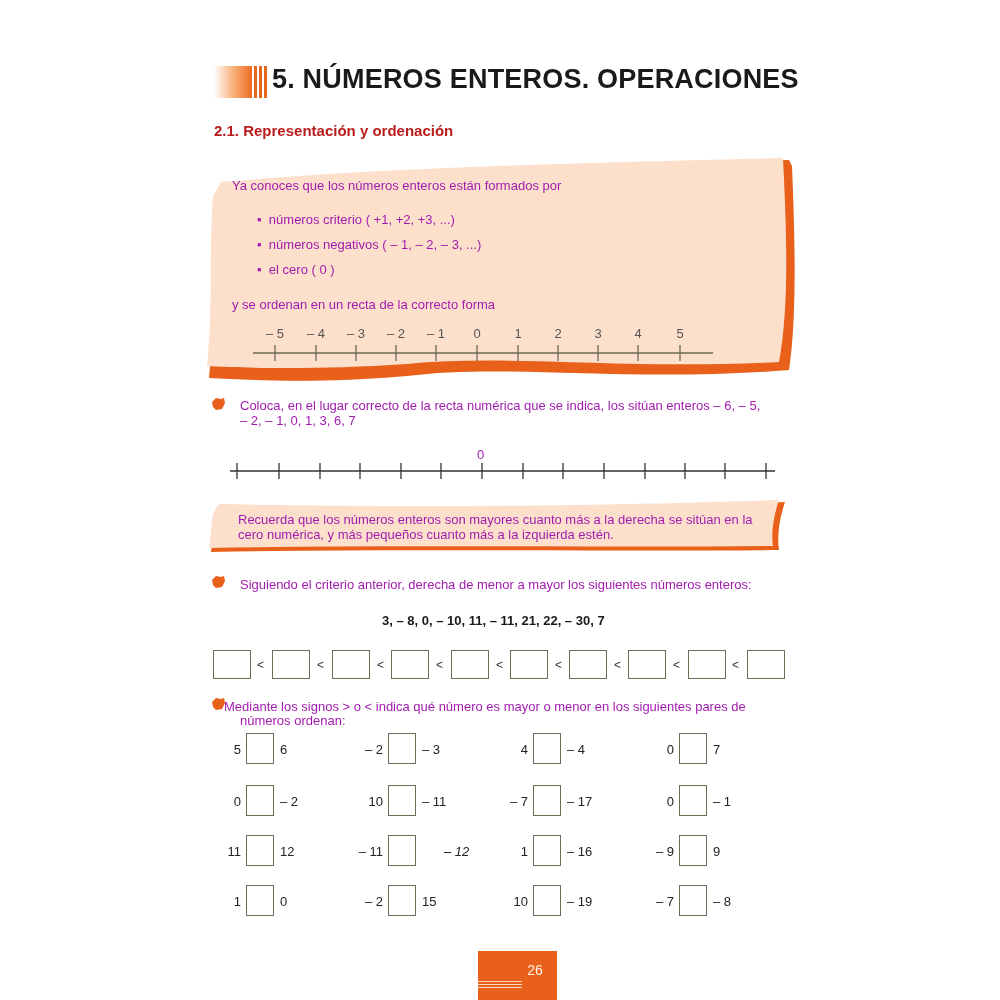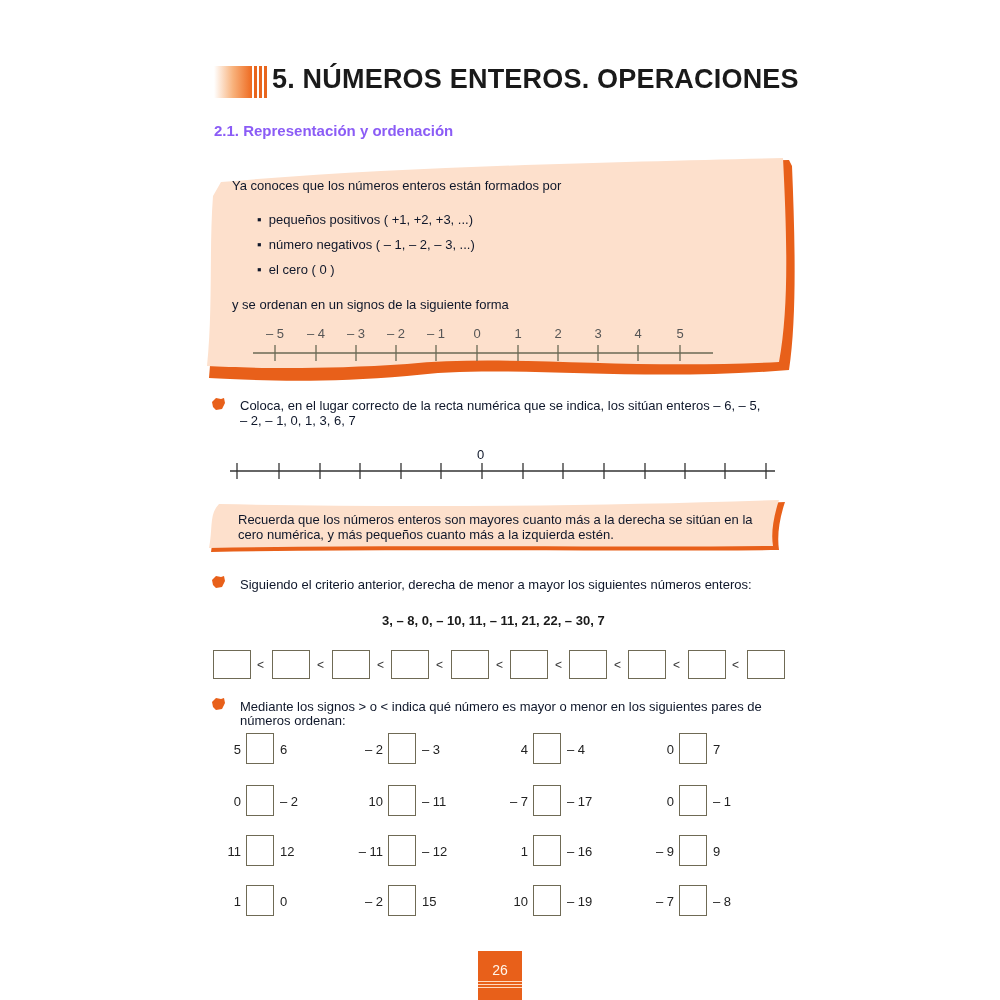--- a/index.html
+++ b/index.html
@@ -5,32 +5,32 @@
   html, body { margin:0; padding:0; background:#ffffff; }
   body { width:1000px; height:1000px; position:relative; overflow:hidden;
          font-family:"Liberation Sans", sans-serif; color:#1e1e1e; }
   .abs { position:absolute; }
   
   .hdr-bar { left:214px; top:66px; width:52px; height:32px; }
   .hdr-grad { position:absolute; left:0; top:0; width:38px; height:32px;
               background:linear-gradient(to right, #ffffff, #f8b27c 50%, #ee6a20); }
   .hdr-stripe { position:absolute; top:0; width:3px; height:32px; background:#e8651d; }
   .title { left:272px; top:64px; font-size:27px; font-weight:bold; color:#1a1a1a; letter-spacing:0.2px; }
-  .subtitle { left:214px; top:122px; font-size:15px; font-weight:bold; color:#8b5cf6; }
+  .subtitle { left:214px; top:122px; font-size:15px; font-weight:bold; color:#b91c1c; }
   
   .infobox { left:207px; top:158px; width:582px; height:222px; }
   .infobox svg { position:absolute; left:0; top:0; }
-  .txt { font-size:13px; color:#0f172a; }
+  .txt { font-size:13px; color:#a21caf; }
   .tick-label { position:absolute; font-size:13px; color:#555; transform:translateX(-50%); }
   
   .bullet-icon { width:16px; height:14px; }
   .box { position:absolute; border:1.5px solid #6f6a55; background:#fff; box-sizing:border-box; }
   .lt { position:absolute; font-size:12px; color:#333; }
   .pair-num { position:absolute; font-size:13px; color:#222; }
-  .page-num { left:478px; top:951px; width:44px; height:49px; background:#e8601a; }
+  .page-num { left:478px; top:951px; width:44px; height:49px; background:#e8601a;padding-left:35px; }
   .page-num span { display:block; text-align:center; color:#fff5ea; font-size:14px; padding-top:11px; }
   .page-num .pl { position:absolute; left:0; width:44px; height:1px; background:#ffd9bf; }
 </style>
 </head>
 <body>
 
 <div class="abs hdr-bar">
   <div class="hdr-grad"></div>
   <div class="hdr-stripe" style="left:40px"></div>
   <div class="hdr-stripe" style="left:45px"></div>
@@ -39,24 +39,24 @@
 <div class="abs title">5. NÚMEROS ENTEROS. OPERACIONES</div>
 <div class="abs subtitle">2.1. Representación y ordenación</div>
 
 <div class="abs infobox">
   <svg width="590" height="230" viewBox="0 0 590 230">
     <path d="M18 28 C 200 10, 420 6, 582 2 L 585 8 C 588 80, 590 160, 582 212 C 420 225, 300 205, 200 218 C 110 226, 40 222, 2 220 C 8 160, 4 90, 10 36 Z" fill="#e8601a"></path>
     <path d="M14 24 C 200 8, 420 4, 576 0 C 580 80, 582 150, 572 204 C 420 212, 300 196, 200 206 C 110 212, 40 210, 0 208 C 6 150, 2 90, 6 38 Z" fill="#fde0cc"></path>
   </svg>
 </div>
 <div class="abs txt" style="left:232px;top:178px">Ya conoces que los números enteros están formados por</div>
-<div class="abs txt" style="left:257px;top:212px">▪&nbsp;&nbsp;<span>pequeños positivos ( +1, +2, +3, ...)</span></div>
-<div class="abs txt" style="left:257px;top:237px">▪&nbsp;&nbsp;<span>número negativos ( – 1, – 2, – 3, ...)</span></div>
+<div class="abs txt" style="left:257px;top:212px">▪&nbsp;&nbsp;<span>números criterio ( +1, +2, +3, ...)</span></div>
+<div class="abs txt" style="left:257px;top:237px">▪&nbsp;&nbsp;<span>números negativos ( – 1, – 2, – 3, ...)</span></div>
 <div class="abs txt" style="left:257px;top:262px">▪&nbsp;&nbsp;<span>el cero ( 0 )</span></div>
-<div class="abs txt" style="left:232px;top:297px">y se ordenan en un signos de la siguiente forma</div>
+<div class="abs txt" style="left:232px;top:297px">y se ordenan en un recta de la correcto forma</div>
 
 <div class="abs" style="left:0;top:0;width:1000px;height:1000px;pointer-events:none">
   <div class="tick-label" style="left:275px;top:326px">– 5</div>
   <div class="tick-label" style="left:316px;top:326px">– 4</div>
   <div class="tick-label" style="left:356px;top:326px">– 3</div>
   <div class="tick-label" style="left:396px;top:326px">– 2</div>
   <div class="tick-label" style="left:436px;top:326px">– 1</div>
   <div class="tick-label" style="left:477px;top:326px">0</div>
   <div class="tick-label" style="left:518px;top:326px">1</div>
   <div class="tick-label" style="left:558px;top:326px">2</div>
@@ -136,21 +136,21 @@
 <div class="lt" style="left:614px;top:658px">&lt;</div>
 <div class="box" style="left:628px;top:650px;width:38px;height:29px"></div>
 <div class="lt" style="left:673px;top:658px">&lt;</div>
 <div class="box" style="left:688px;top:650px;width:38px;height:29px"></div>
 <div class="lt" style="left:732px;top:658px">&lt;</div>
 <div class="box" style="left:747px;top:650px;width:38px;height:29px"></div>
 
 <svg class="abs bullet-icon" style="left:210px;top:697px" viewBox="0 0 16 14">
   <path d="M2 5 L6 1 L11 2 L14 1 L15 6 L12 12 L6 13 L3 10 Z" fill="#e8601a"></path>
 </svg>
-<div class="abs txt" style="left:240px;top:699px">Mediante los signos &gt; o &lt; indica qué número es mayor o menor en los siguientes pares de</div>
+<div class="abs txt" style="left:224px;top:699px">Mediante los signos &gt; o &lt; indica qué número es mayor o menor en los siguientes pares de</div>
 <div class="abs txt" style="left:240px;top:713px">números ordenan:</div>
 
 <div id="pairs">
     <div class="pair-num" style="top: 742px; right: 759px;">5</div>
     <div class="box" style="left: 246px; top: 733px; width: 28px; height: 31px;"></div>
     <div class="pair-num" style="top: 742px; left: 280px;">6</div>
     <div class="pair-num" style="top: 742px; right: 617px;">– 2</div>
     <div class="box" style="left: 388px; top: 733px; width: 28px; height: 31px;"></div>
     <div class="pair-num" style="top: 742px; left: 422px;">– 3</div>
     <div class="pair-num" style="top: 742px; right: 472px;">4</div>
@@ -169,21 +169,21 @@
     <div class="box" style="left: 533px; top: 785px; width: 28px; height: 31px;"></div>
     <div class="pair-num" style="top: 794px; left: 567px;">– 17</div>
     <div class="pair-num" style="top: 794px; right: 326px;">0</div>
     <div class="box" style="left: 679px; top: 785px; width: 28px; height: 31px;"></div>
     <div class="pair-num" style="top: 794px; left: 713px;">– 1</div>
     <div class="pair-num" style="top: 844px; right: 759px;">11</div>
     <div class="box" style="left: 246px; top: 835px; width: 28px; height: 31px;"></div>
     <div class="pair-num" style="top: 844px; left: 280px;">12</div>
     <div class="pair-num" style="top: 844px; right: 617px;">– 11</div>
     <div class="box" style="left: 388px; top: 835px; width: 28px; height: 31px;"></div>
-    <div class="pair-num" style="top: 844px; left: 422px;">– 12</div>
+    <div class="pair-num" style="top: 844px; left: 444px; font-style: italic;">– 12</div>
     <div class="pair-num" style="top: 844px; right: 472px;">1</div>
     <div class="box" style="left: 533px; top: 835px; width: 28px; height: 31px;"></div>
     <div class="pair-num" style="top: 844px; left: 567px;">– 16</div>
     <div class="pair-num" style="top: 844px; right: 326px;">– 9</div>
     <div class="box" style="left: 679px; top: 835px; width: 28px; height: 31px;"></div>
     <div class="pair-num" style="top: 844px; left: 713px;">9</div>
     <div class="pair-num" style="top: 894px; right: 759px;">1</div>
     <div class="box" style="left: 246px; top: 885px; width: 28px; height: 31px;"></div>
     <div class="pair-num" style="top: 894px; left: 280px;">0</div>
     <div class="pair-num" style="top: 894px; right: 617px;">– 2</div>

